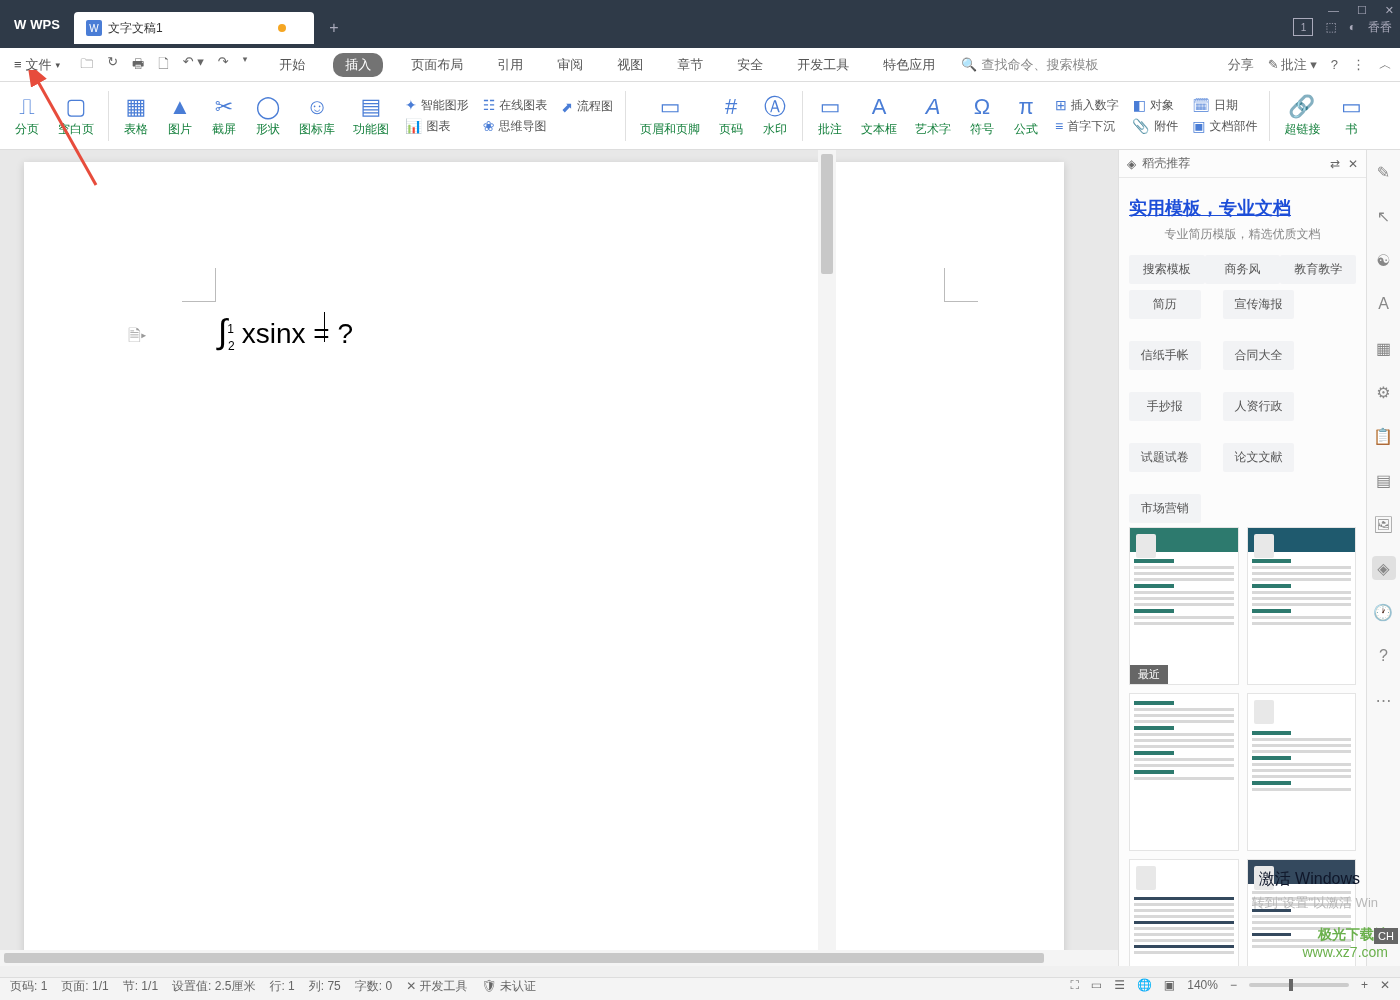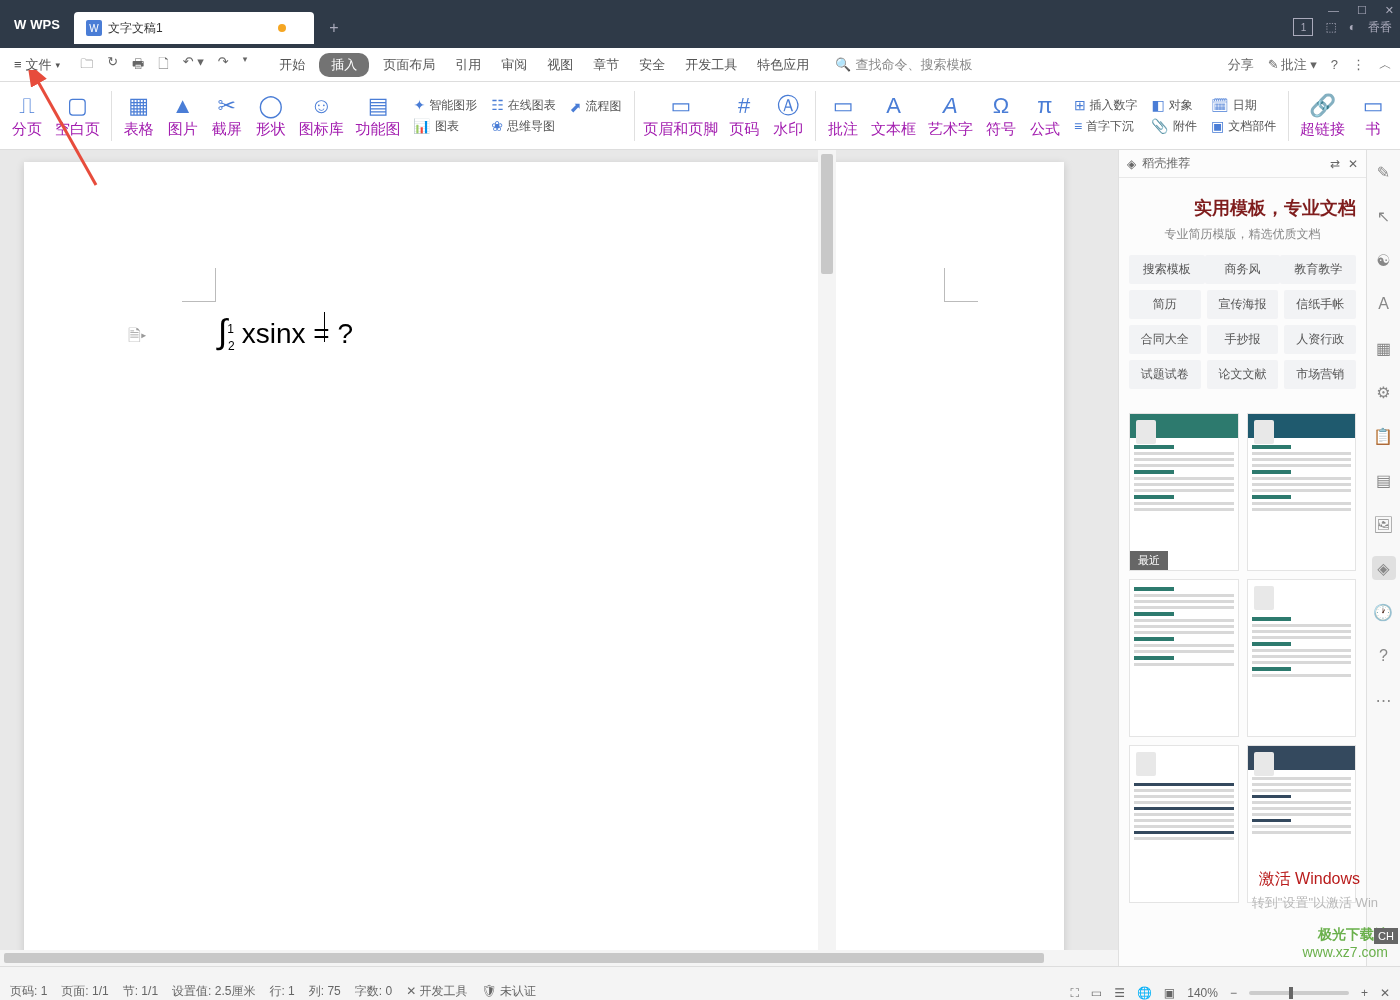--- a/index.html
+++ b/index.html
@@ -14,31 +14,31 @@
 .tab-add { width: 40px; height: 32px; margin-top: 8px; display: flex; align-items: center; justify-content: center; color: #aab; cursor: pointer; font-size: 16px; }
 .titlebar-right { position: absolute; right: 8px; display: flex; align-items: center; gap: 12px; color: #aab; }
 .titlebar-right .icon-box { width: 20px; height: 18px; border: 1px solid #aab; display: flex; align-items: center; justify-content: center; font-size: 10px; }
 .win-controls { position: absolute; right: 6px; top: 4px; display: flex; gap: 18px; color: #aab; font-size: 11px; }
 
 
 .menubar { height: 34px; background: #fff; border-bottom: 1px solid #ddd; display: flex; align-items: center; padding: 0 8px; color: #555; font-size: 13px; }
 .menubar .file-btn { display: flex; align-items: center; gap: 4px; padding: 0 6px; }
 .quick-icons { display: flex; gap: 14px; margin-left: 14px; color: #666; }
 .quick-icons span { cursor: pointer; }
-.menu-tabs { display: flex; gap: 8px; margin-left: 26px; }
+.menu-tabs { display: flex; gap: 22px; margin-left: 26px; }
 .menu-tabs .tab { cursor: pointer; padding: 3px 6px; }
 .menu-tabs .active { background: #737373; color: #fff; border-radius: 10px; padding: 3px 12px; }
 .search-box { margin-left: 20px; color: #888; display:flex; align-items:center; gap:4px; }
 .menubar-right { margin-left: auto; display: flex; align-items: center; gap: 14px; color: #666; }
 
 
 .ribbon { height: 68px; background: #fff; border-bottom: 1px solid #ddd; display: flex; align-items: center; padding: 0 6px; color: #555; font-size: 12px; gap: 2px; overflow: hidden; }
 .ribbon-item { display: flex; flex-direction: column; align-items: center; justify-content: center; padding: 2px 8px; min-width: 42px; cursor: pointer; }
 .ribbon-item .ic { font-size: 22px; color: #4a7dd6; height: 28px; display: flex; align-items: center; }
-.ribbon-item .lbl { font-size: 15px; color: #a21caf; white-space: nowrap; }
+.ribbon-item .lbl { font-size: 12px; color: #15803d; white-space: nowrap; }
 .ribbon-sep { width: 1px; height: 50px; background: #e0e0e0; margin: 0 4px; }
 .ribbon-small { display: flex; flex-direction: column; gap: 4px; padding: 0 6px; }
 .ribbon-small-row { display: flex; align-items: center; gap: 4px; white-space: nowrap; cursor: pointer; }
 .ribbon-small-row .sic { color: #4a7dd6; font-size: 14px; }
 
 
 .main-area { position: absolute; top: 150px; bottom: 34px; left: 0; right: 0; display: flex; background: #e8e8e8; }
 .editor-wrap { flex: 1; position: relative; overflow: hidden; background: #e8e8e8; }
 .page { position: absolute; left: 24px; top: 12px; width: 1040px; height: 870px; background: #fff; box-shadow: 0 2px 8px rgba(0,0,0,0.15); }
 .corner-tl { position: absolute; left: 158px; top: 106px; width: 34px; height: 34px; border-left: 1px solid #bbb; border-top: 1px solid #bbb; transform: rotate(180deg);}
@@ -50,52 +50,52 @@
 .editor-scrollbar-v .thumb { position: absolute; top: 4px; left: 3px; width: 12px; height: 120px; background: #c8c8c8; border-radius: 2px; }
 .editor-scrollbar-h { position: absolute; left: 0; right: 0; bottom: 0; height: 16px; background: #f4f4f4; }
 .editor-scrollbar-h .thumb { position: absolute; left: 4px; top: 3px; height: 10px; width: 1040px; background: #c8c8c8; border-radius: 2px; }
 
 
 .sidepanel { width: 248px; background: #fcfcfc; border-left: 1px solid #e0e0e0; display: flex; flex-direction: column; }
 .sidepanel-header { height: 28px; display: flex; align-items: center; padding: 0 8px; border-bottom: 1px solid #e8e8e8; color: #666; font-size: 12px; }
 .sidepanel-header .sp-title { flex: 1; }
 .sidepanel-header .sp-close { cursor: pointer; }
 .sidepanel-body { flex: 1; overflow: hidden; padding: 8px 10px; }
-.sp-headline { text-align: right; font-size: 18px; font-weight: bold; color: #7f1d1d; margin: 10px 0 6px; }
+.sp-headline { text-align: left; font-size: 18px; font-weight: bold; color: #1d4ed8; margin: 10px 0 6px; text-decoration: underline; }
 .sp-sub { text-align: center; color: #888; font-size: 12px; margin-bottom: 12px; }
 .sp-tabs { display: flex; gap: 0; margin-bottom: 6px; }
 .sp-tab { flex: 1; text-align: center; background: #f2f3f5; padding: 6px 0; font-size: 12px; color: #555; cursor: pointer; border-radius: 2px; }
-.sp-cats { display: flex; flex-wrap: wrap; gap: 6px; margin-bottom: 24px; }
+.sp-cats { display: flex; flex-wrap: wrap; gap: 22px; margin-bottom: 4px; }
 .sp-cat { width: calc(33.33% - 4px); text-align: center; background: #f2f3f5; padding: 6px 0; font-size: 12px; color: #555; cursor: pointer; border-radius: 2px; }
 .sp-grid { display: flex; flex-wrap: wrap; gap: 8px; }
 .sp-card { width: calc(50% - 4px); height: 158px; background: #fff; border: 1px solid #e4e4e4; position: relative; overflow: hidden; }
 .sp-card .resume-head { height: 24px; background: #2d7a6e; }
 .sp-card .resume-body { padding: 4px; }
 .sp-card .line { height: 3px; background: #d8d8d8; margin: 3px 0; }
 .sp-card .line.teal { background: #2d7a6e; width: 40%; height: 4px; }
 .sp-card.variant2 .resume-head { background: #1f5a6e; }
 .sp-card .avatar { width: 20px; height: 24px; background: #e8e8e8; position: absolute; top: 6px; left: 6px; border-radius: 2px; }
 .sp-badge { position: absolute; bottom: 0; left: 0; background: #666; color: #fff; font-size: 11px; padding: 2px 8px; }
 
 
 .vtoolbar { width: 34px; background: #f8f8f8; border-left: 1px solid #e0e0e0; display: flex; flex-direction: column; align-items: center; padding-top: 10px; gap: 20px; color: #888; font-size: 16px; }
 .vtoolbar .vitem { cursor: pointer; width: 24px; height: 24px; display: flex; align-items: center; justify-content: center; }
 .vtoolbar .vitem.active { background: #e0e0e0; border-radius: 4px; }
 
 
-.statusbar { position: absolute; bottom: 0; left: 0; right: 0; height: 34px; background: #f4f4f4; border-top: 1px solid #ddd; display: flex; align-items: flex-end; padding: 0 10px; color: #666; font-size: 12px; gap: 14px; }
+.statusbar { position: absolute; bottom: 0; left: 0; right: 0; height: 23px; background: #f4f4f4; border-top: 1px solid #ddd; display: flex; align-items: flex-start; padding: 0 10px; color: #666; font-size: 12px; gap: 14px; }
 .statusbar .sb-right { margin-left: auto; display: flex; align-items: center; gap: 12px; }
 .zoom-slider { width: 100px; height: 4px; background: #ccc; position: relative; border-radius: 2px; }
 .zoom-slider .zthumb { position: absolute; left: 40px; top: -4px; width: 4px; height: 12px; background: #666; }
 
 
 .red-arrow { position: absolute; left: 26px; top: 70px; width: 80px; height: 120px; pointer-events: none; z-index: 50; }
 
 
-.watermark-win { position: absolute; right: 40px; bottom: 110px; color: #b91c1c; font-size: 16px; pointer-events: none; }
+.watermark-win { position: absolute; right: 40px; bottom: 110px; color: #0f172a; font-size: 16px; pointer-events: none; }
 .watermark-win2 { position: absolute; right: 22px; bottom: 88px; color: #b8b8b8; font-size: 13px; pointer-events: none; }
 .watermark-site { position: absolute; right: 12px; bottom: 40px; color: #6ab04c; font-size: 14px; pointer-events: none; display: flex; flex-direction: column; align-items: flex-end; }
 .ch-badge { position: absolute; right: 2px; bottom: 56px; background: #666; color: #fff; font-size: 11px; padding: 2px 4px; }
 </style>
 </head>
 <body>
 
 <div class="titlebar">
   <div class="win-controls">
     <span>—</span>

